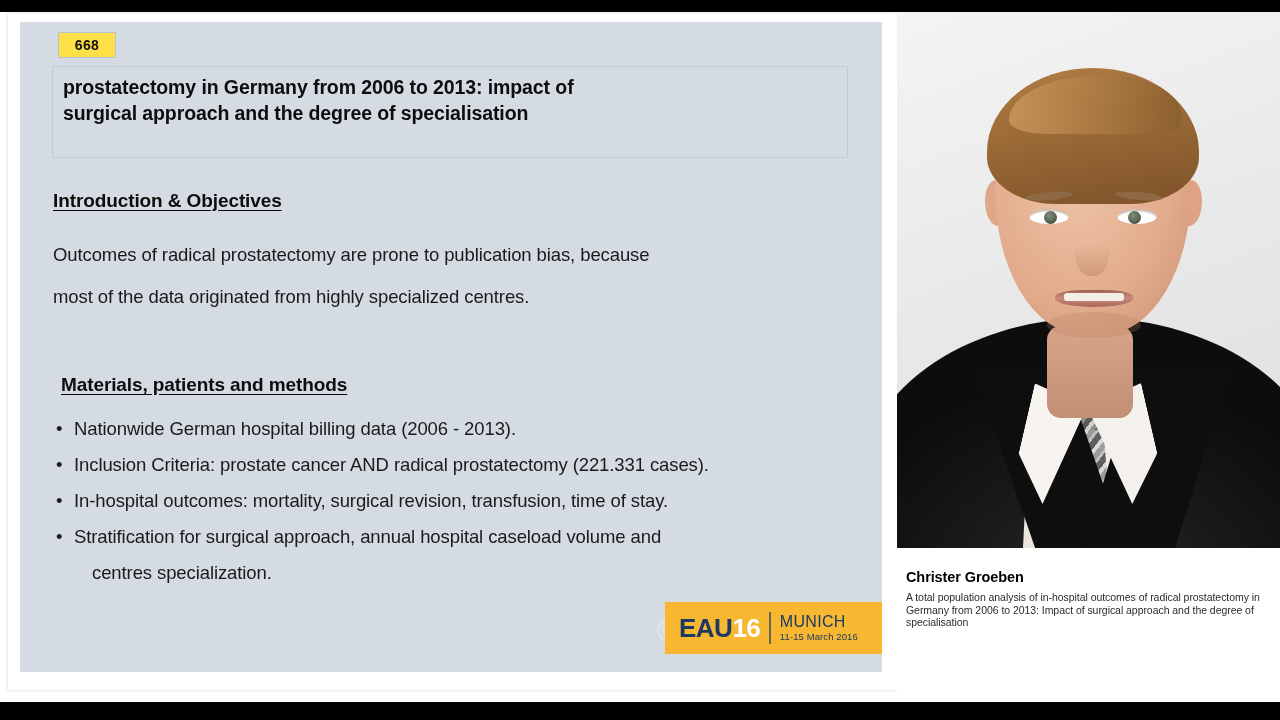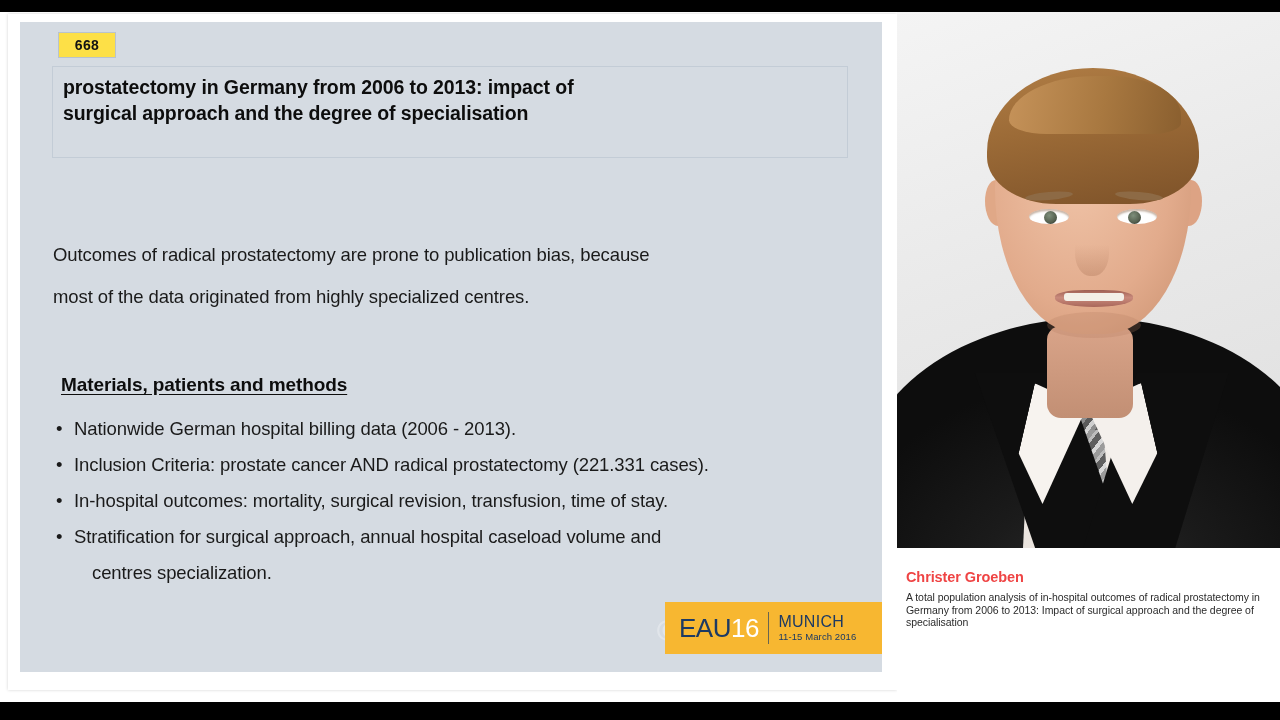--- a/index.html
+++ b/index.html
@@ -172,21 +172,21 @@
     width: 217px; height: 52px;
     background: #f7b731;
     display: flex;
     align-items: center;
     padding-left: 14px;
     box-sizing: border-box;
   }
   .eau-left {
     display: flex;
     align-items: baseline;
-    font-weight: normal;
+    font-weight: bold;
     letter-spacing: -0.5px;
     text-align: center;
   }
   .eau-word {
     font-size: 26px;
     color: #1d3a63;
   }
   .eau-year {
     font-size: 26px;
     color: #ffffff;
@@ -415,21 +415,21 @@
     position: absolute;
     left: 0; top: 548px;
     width: 383px; height: 142px;
     background: #ffffff;
     padding: 9px 10px 0 9px;
     box-sizing: border-box;
   }
   .speaker-name {
     font-size: 14.5px;
     font-weight: bold;
-    color: #ef4444;
+    color: #000000;
     line-height: 17px;
     margin-bottom: 5px;
     letter-spacing: -0.1px;
   }
   .speaker-desc {
     font-size: 10.5px;
     color: #2b2b2b;
     line-height: 12.5px;
     letter-spacing: -0.05px;
   }
@@ -444,20 +444,21 @@
   <div class="slide-frame">
     <div class="slide">
 
       <div class="badge-number">668</div>
 
       <div class="title-box">
         <div class="title-line">prostatectomy in Germany from 2006 to 2013: impact of</div>
         <div class="title-line">surgical approach and the degree of specialisation</div>
       </div>
 
+      <div class="section-heading heading-intro">Introduction &amp; Objectives</div>
 
       <div class="body-line intro-l2">most of the data originated from highly specialized centres.</div>
       <div class="body-line intro-l1">Outcomes of radical prostatectomy are prone to publication bias, because</div>
 
       <div class="section-heading heading-methods">Materials, patients and methods</div>
 
       <div class="bullet-row b1">
         <span class="bullet-dot">•</span>
         <span class="bullet-text">Nationwide German hospital billing data (2006 - 2013).</span>
       </div>

